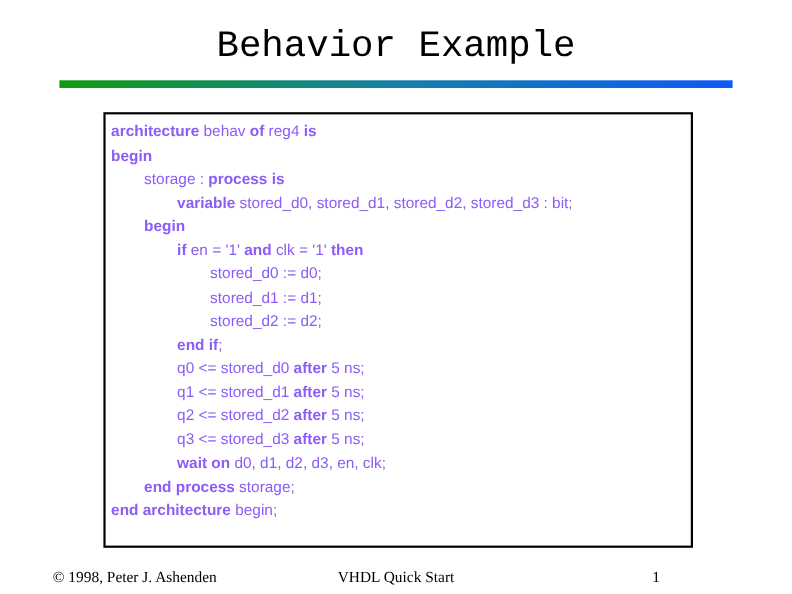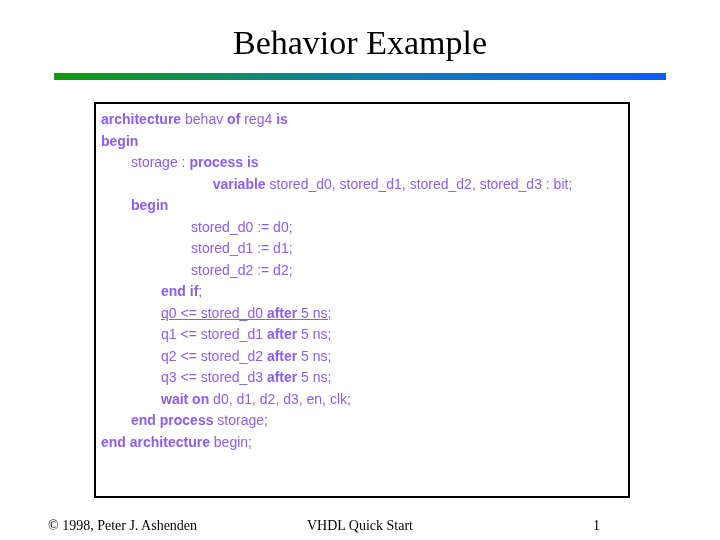--- a/index.html
+++ b/index.html
@@ -15,21 +15,21 @@
     overflow: hidden;
     font-family: "Liberation Sans", sans-serif;
   }
   .slide-title {
     position: absolute;
     top: 24px;
     left: 0;
     width: 720px;
     margin: 0;
     text-align: center;
-    font-family: Liberation Serif, serif;
+    font-family: Liberation Mono, monospace;
     font-weight: normal;
     font-size: 34px;
     line-height: 38px;
     color: #000000;
   }
   .accent-bar {
     position: absolute;
     left: 54px;
     top: 73px;
     width: 612px;
@@ -94,27 +94,28 @@
 <div class="slide">
 
   <h1 class="slide-title">Behavior Example</h1>
 
   <div class="accent-bar" style="background: linear-gradient(90deg, rgb(15, 155, 15), rgb(20, 128, 168) 50%, rgb(14, 91, 245));"></div>
 
   <div class="code-box">
       <div class="code-line" style="padding-left: 0px;"><span class="kw">architecture</span><span> behav </span><span class="kw">of</span><span> reg4 </span><span class="kw">is</span></div>
       <div class="code-line" style="padding-left: 0px;"><span class="kw">begin</span></div>
       <div class="code-line" style="padding-left: 30px;"><span>storage : </span><span class="kw">process is</span></div>
-      <div class="code-line" style="padding-left: 60px; text-align: center;"><span class="kw">variable</span><span> stored_d0, stored_d1, stored_d2, stored_d3 : bit;</span></div>
+      <div class="code-line" style="padding-left: 60px;"><span class="kw">variable</span><span> stored_d0, stored_d1, stored_d2, stored_d3 : bit;</span></div>
       <div class="code-line" style="padding-left: 30px;"><span class="kw">begin</span></div>
+      <div class="code-line" style="padding-left: 60px;"><span class="kw">if</span><span> en = '1' </span><span class="kw">and</span><span> clk = '1' </span><span class="kw">then</span></div>
       <div class="code-line" style="padding-left: 90px;"><span>stored_d0 := d0;</span></div>
       <div class="code-line" style="padding-left: 90px;"><span>stored_d1 := d1;</span></div>
       <div class="code-line" style="padding-left: 90px;"><span>stored_d2 := d2;</span></div>
       <div class="code-line" style="padding-left: 60px;"><span class="kw">end if</span><span>;</span></div>
-      <div class="code-line" style="padding-left: 60px; text-decoration: underline;"><span>q0 &lt;= stored_d0 </span><span class="kw">after</span><span> 5 ns;</span></div>
+      <div class="code-line" style="padding-left: 60px;"><span>q0 &lt;= stored_d0 </span><span class="kw">after</span><span> 5 ns;</span></div>
       <div class="code-line" style="padding-left: 60px;"><span>q1 &lt;= stored_d1 </span><span class="kw">after</span><span> 5 ns;</span></div>
       <div class="code-line" style="padding-left: 60px;"><span>q2 &lt;= stored_d2 </span><span class="kw">after</span><span> 5 ns;</span></div>
       <div class="code-line" style="padding-left: 60px;"><span>q3 &lt;= stored_d3 </span><span class="kw">after</span><span> 5 ns;</span></div>
       <div class="code-line" style="padding-left: 60px;"><span class="kw">wait on</span><span> d0, d1, d2, d3, en, clk;</span></div>
       <div class="code-line" style="padding-left: 30px;"><span class="kw">end process</span><span> storage;</span></div>
       <div class="code-line" style="padding-left: 0px;"><span class="kw">end architecture</span><span> begin;</span></div>
     </div>
 
   <div class="footer">
     <span class="footer-copyright">© 1998, Peter J. Ashenden</span>

